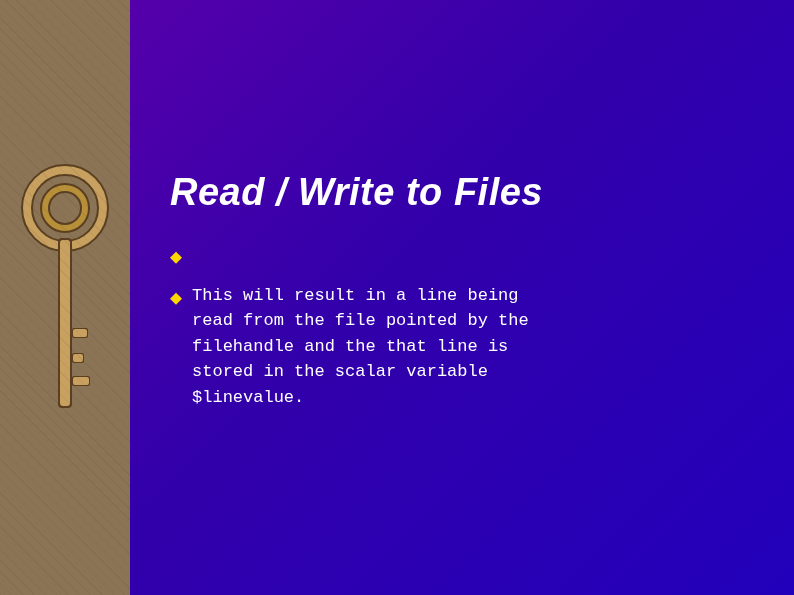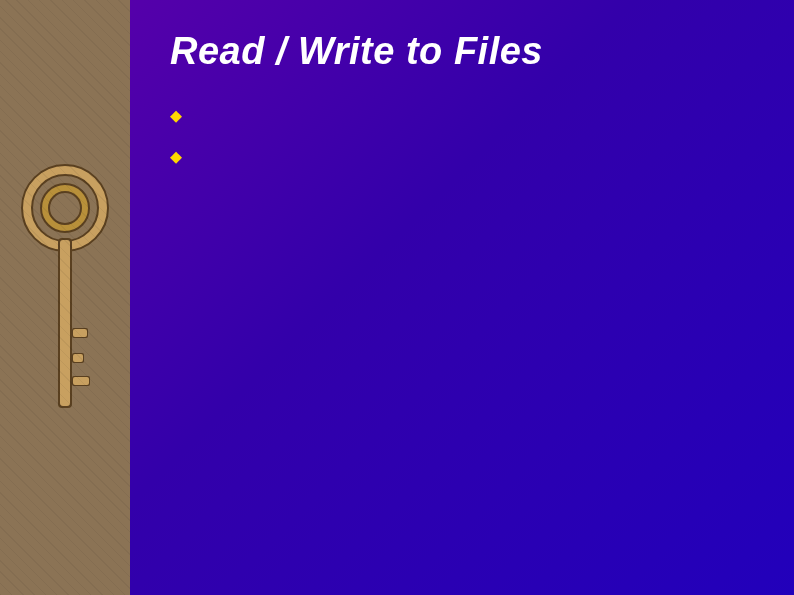--- a/index.html
+++ b/index.html
@@ -40,20 +40,21 @@
       justify-content: center;
     }
 
     .right-panel {
       flex: 1;
       background: #4B0082;
       background: linear-gradient(135deg, #5500aa 0%, #3300aa 40%, #2200bb 100%);
       padding: 30px 35px 30px 40px;
       display: flex;
       flex-direction: column;
+      justify-content: center;
     }
 
     .slide-title {
       font-family: Arial, Helvetica, sans-serif;
       font-size: 38px;
       font-weight: bold;
       color: #ffffff;
       margin-bottom: 28px;
       font-style: italic;
       letter-spacing: 0.5px;
@@ -153,17 +154,24 @@
   <div class="right-panel">
 
     <h1 class="slide-title">Read / Write to Files</h1>
 
     <div class="bullet-item">
       <span class="bullet-diamond">◆</span>
     </div>
 
     <div class="bullet-item">
       <span class="bullet-diamond">◆</span>
+      <div class="bullet-text">
+        This will result in a line being<br>
+        read from the file pointed by the<br>
+        filehandle and the that line is<br>
+        stored in the scalar variable<br>
+        $linevalue.
+      </div>
     </div>
 
   </div>
 
 </div>
 
 </body></html>

